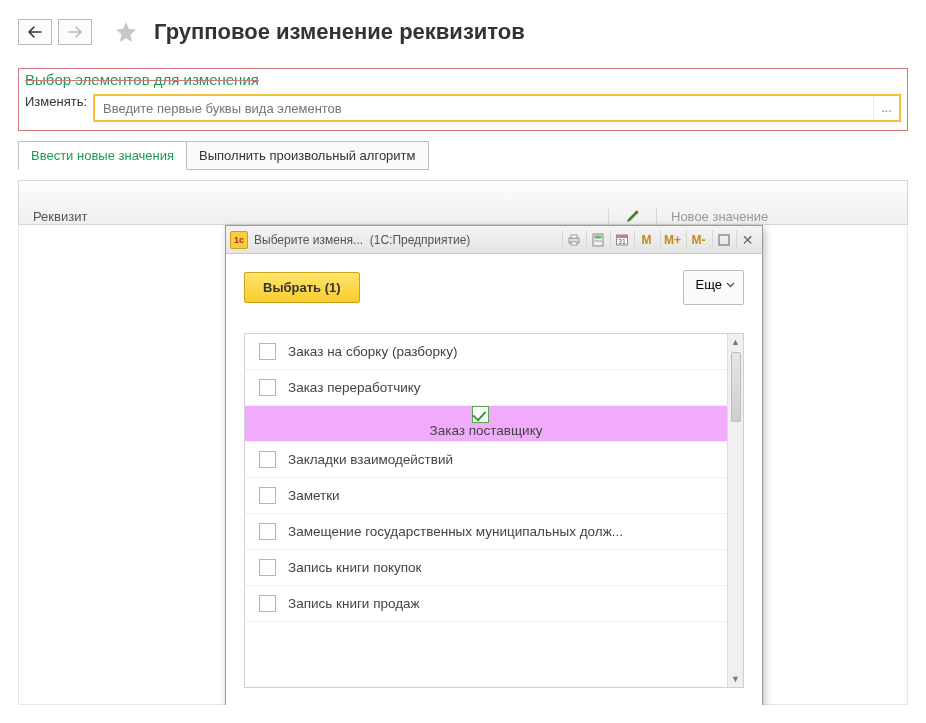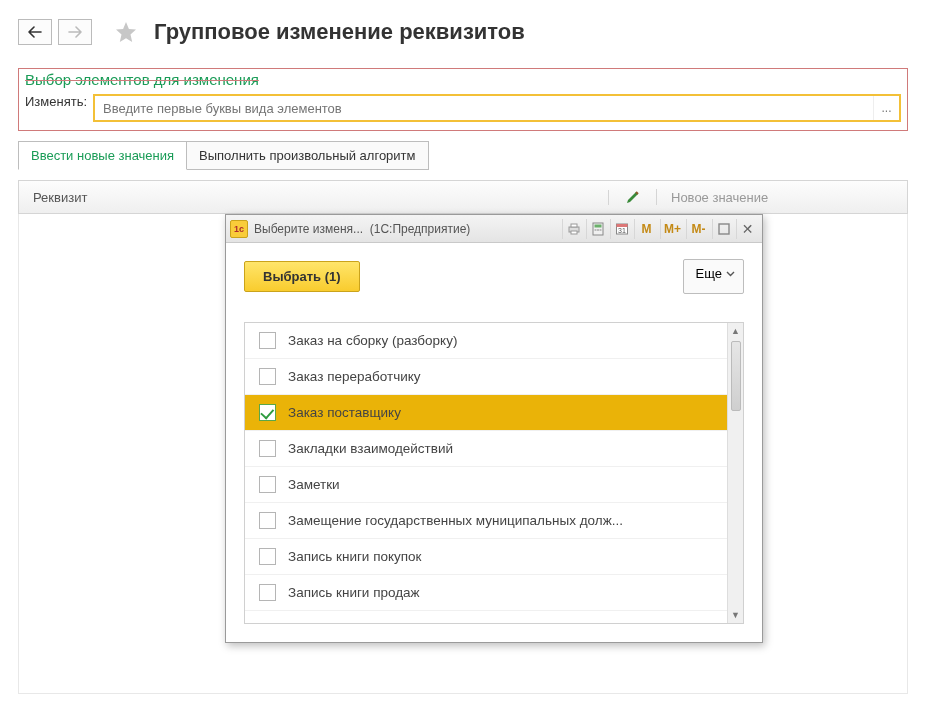--- a/index.html
+++ b/index.html
@@ -47,22 +47,22 @@
     background: #fff; cursor: pointer; color: #777; font-size: 12px;
   }
   .tabs { display: flex; margin-bottom: 0; }
   .tab {
     border: 1px solid #bdbdbd; padding: 6px 12px; font-size: 13px; cursor: pointer;
     background: #fafafa;
   }
   .tab.active { color: #1a9c57; background: #fff; border-bottom-color: #fff; }
   .tab + .tab { border-left: none; }
   .grid-header {
-    display: flex; align-items: center; border: 1px solid #d5d5d5;
-    background: linear-gradient(#fdfdfd, #efefef); height: 34px; margin-top: 10px;
+    display: flex; align-items: flex-end; border: 1px solid #d5d5d5;
+    background: linear-gradient(#fdfdfd, #efefef); height: 45px; margin-top: 10px;
   }
   .gh-cell {
     display: flex; align-items: center; padding: 0 14px; color: #555;
     border-right: 1px solid #d5d5d5;
   }
   .gh-rek { flex: 1; }
   .gh-pencil { width: 48px; justify-content: center; }
   .gh-new { width: 250px; border-right: none; color: #999; }
   .pencil { width: 16px; height: 16px; }
   .grid-body { height: 480px; border: 1px solid #e8e8e8; border-top: none; position: relative; }
@@ -97,31 +97,31 @@
   .btn-select {
     background: linear-gradient(#ffe56a,#f9cc2e); border: 1px solid #caa31b;
     padding: 7px 18px; font-weight: bold; font-size: 13px; cursor: pointer;
     border-radius: 2px; color: #333;
   }
   .btn-more {
     margin-left: auto; border: 1px solid #bdbdbd; background: #fafafa;
     padding: 6px 8px 12px 12px; font-size: 13px; cursor: pointer; border-radius: 2px;
     display: flex; align-items: center; gap: 4px;
   }
-  .list-box { border: 1px solid #d0d0d0; height: 302px; position: relative; overflow: hidden; }
+  .list-box { border: 1px solid #d0d0d0; height: 355px; position: relative; overflow: hidden; }
   .list-scroll { position: absolute; right: 0; top: 0; bottom: 0; width: 16px;
     background: #f0f0f0; border-left: 1px solid #ddd; display:flex; flex-direction:column; align-items:center; }
   .scroll-arrow { width:100%; height:16px; display:flex; align-items:center; justify-content:center; font-size:9px; color:#777; cursor:pointer; }
   .scroll-thumb { width:10px; flex:0 0 70px; background: linear-gradient(#e6e6e6,#cfcfcf); border:1px solid #bbb; border-radius:2px; margin-top:2px;}
   .list-inner { position:absolute; left:0; right:16px; top:0; }
   .list-item {
     display: flex; align-items: center; height: 36px; padding: 0 14px;
     border-bottom: 1px solid #f0f0f0; color: #444; font-size: 13.5px;
   }
-  .list-item.selected { background: #eab308; }
+  .list-item.selected { background: #f0abfc; flex-direction: column; }
   .list-item.selected .chk { border-color: #5aa749; }
   .chk {
     width: 17px; height: 17px; border: 1px solid #b5b5b5; background: #fff;
     margin-right: 12px; display: flex; align-items: center; justify-content: center;
   }
   .chk.on::after {
     content: ""; width: 10px; height: 6px; border-left: 2.5px solid #2e9b3f;
     border-bottom: 2.5px solid #2e9b3f; transform: rotate(-48deg) translateY(-1px);
   }
   .list-label { white-space: nowrap; overflow: hidden; text-overflow: ellipsis; }

